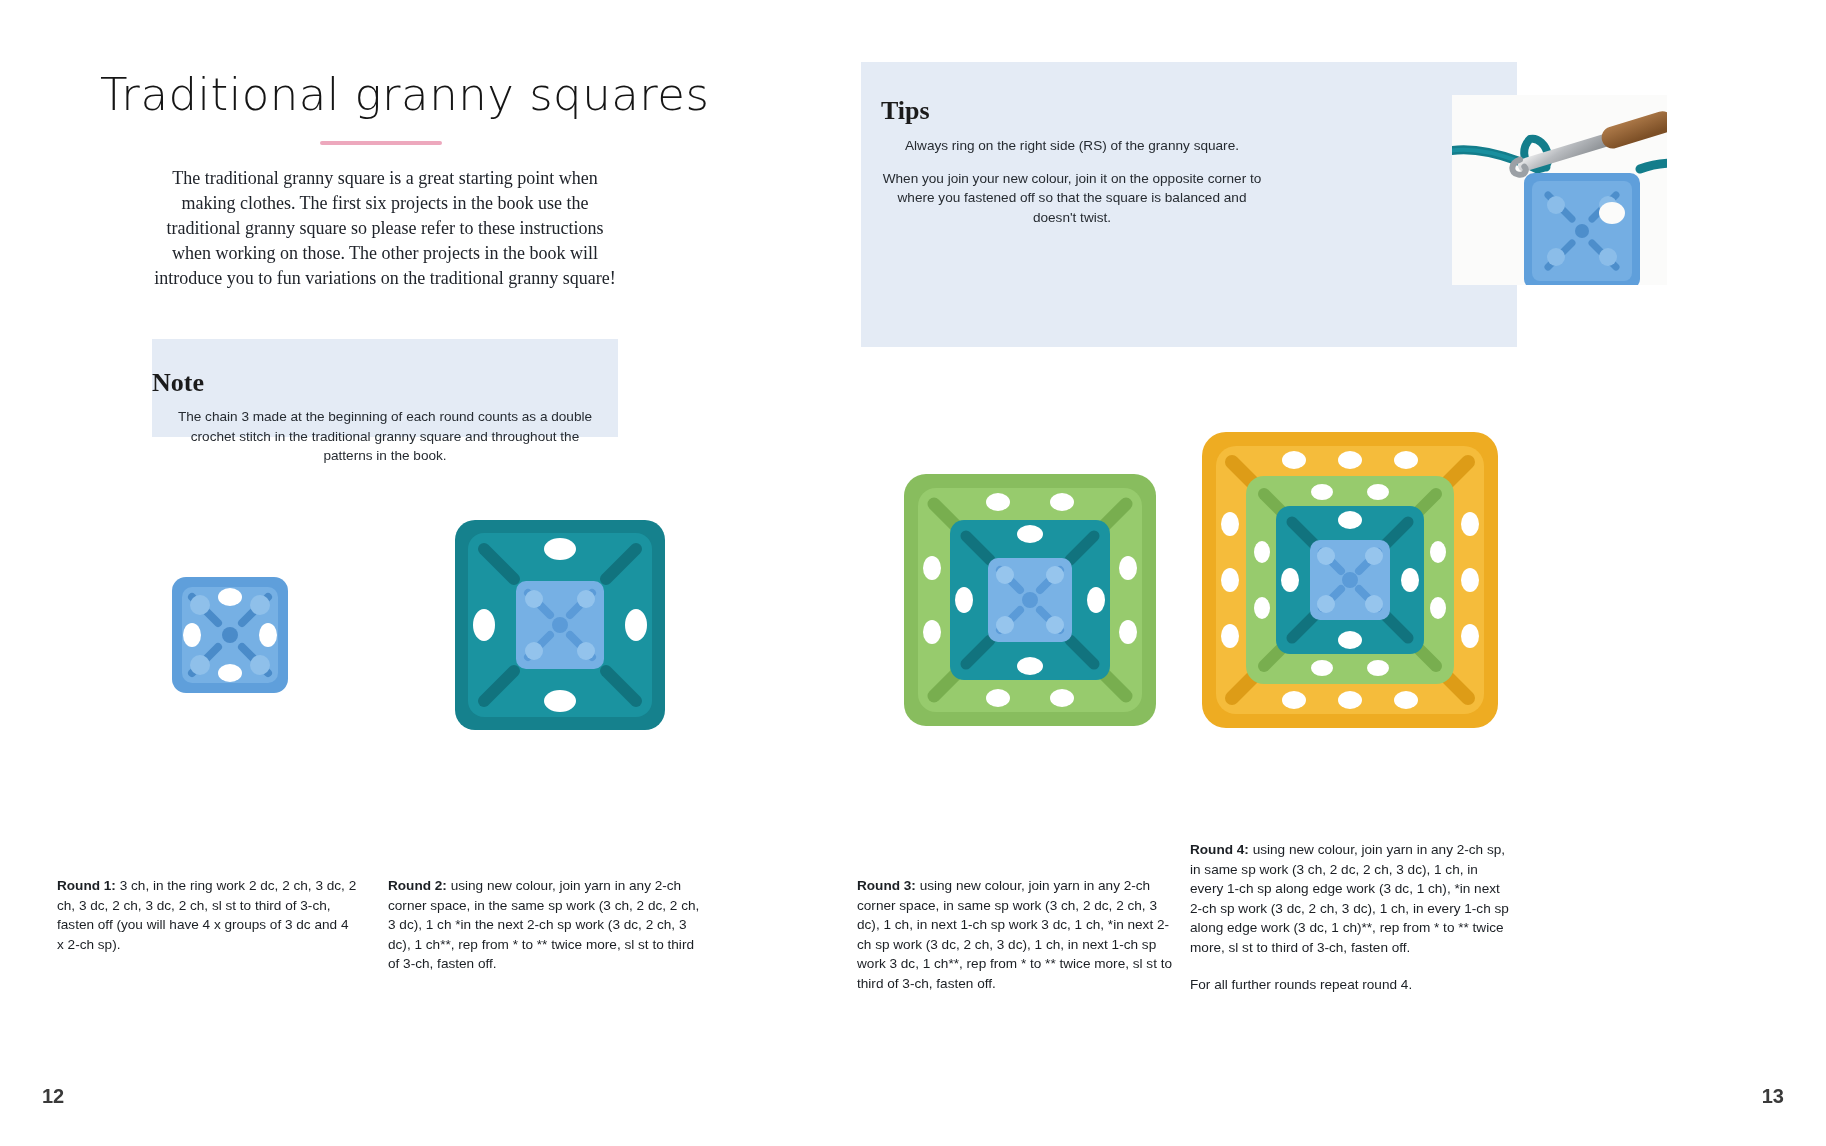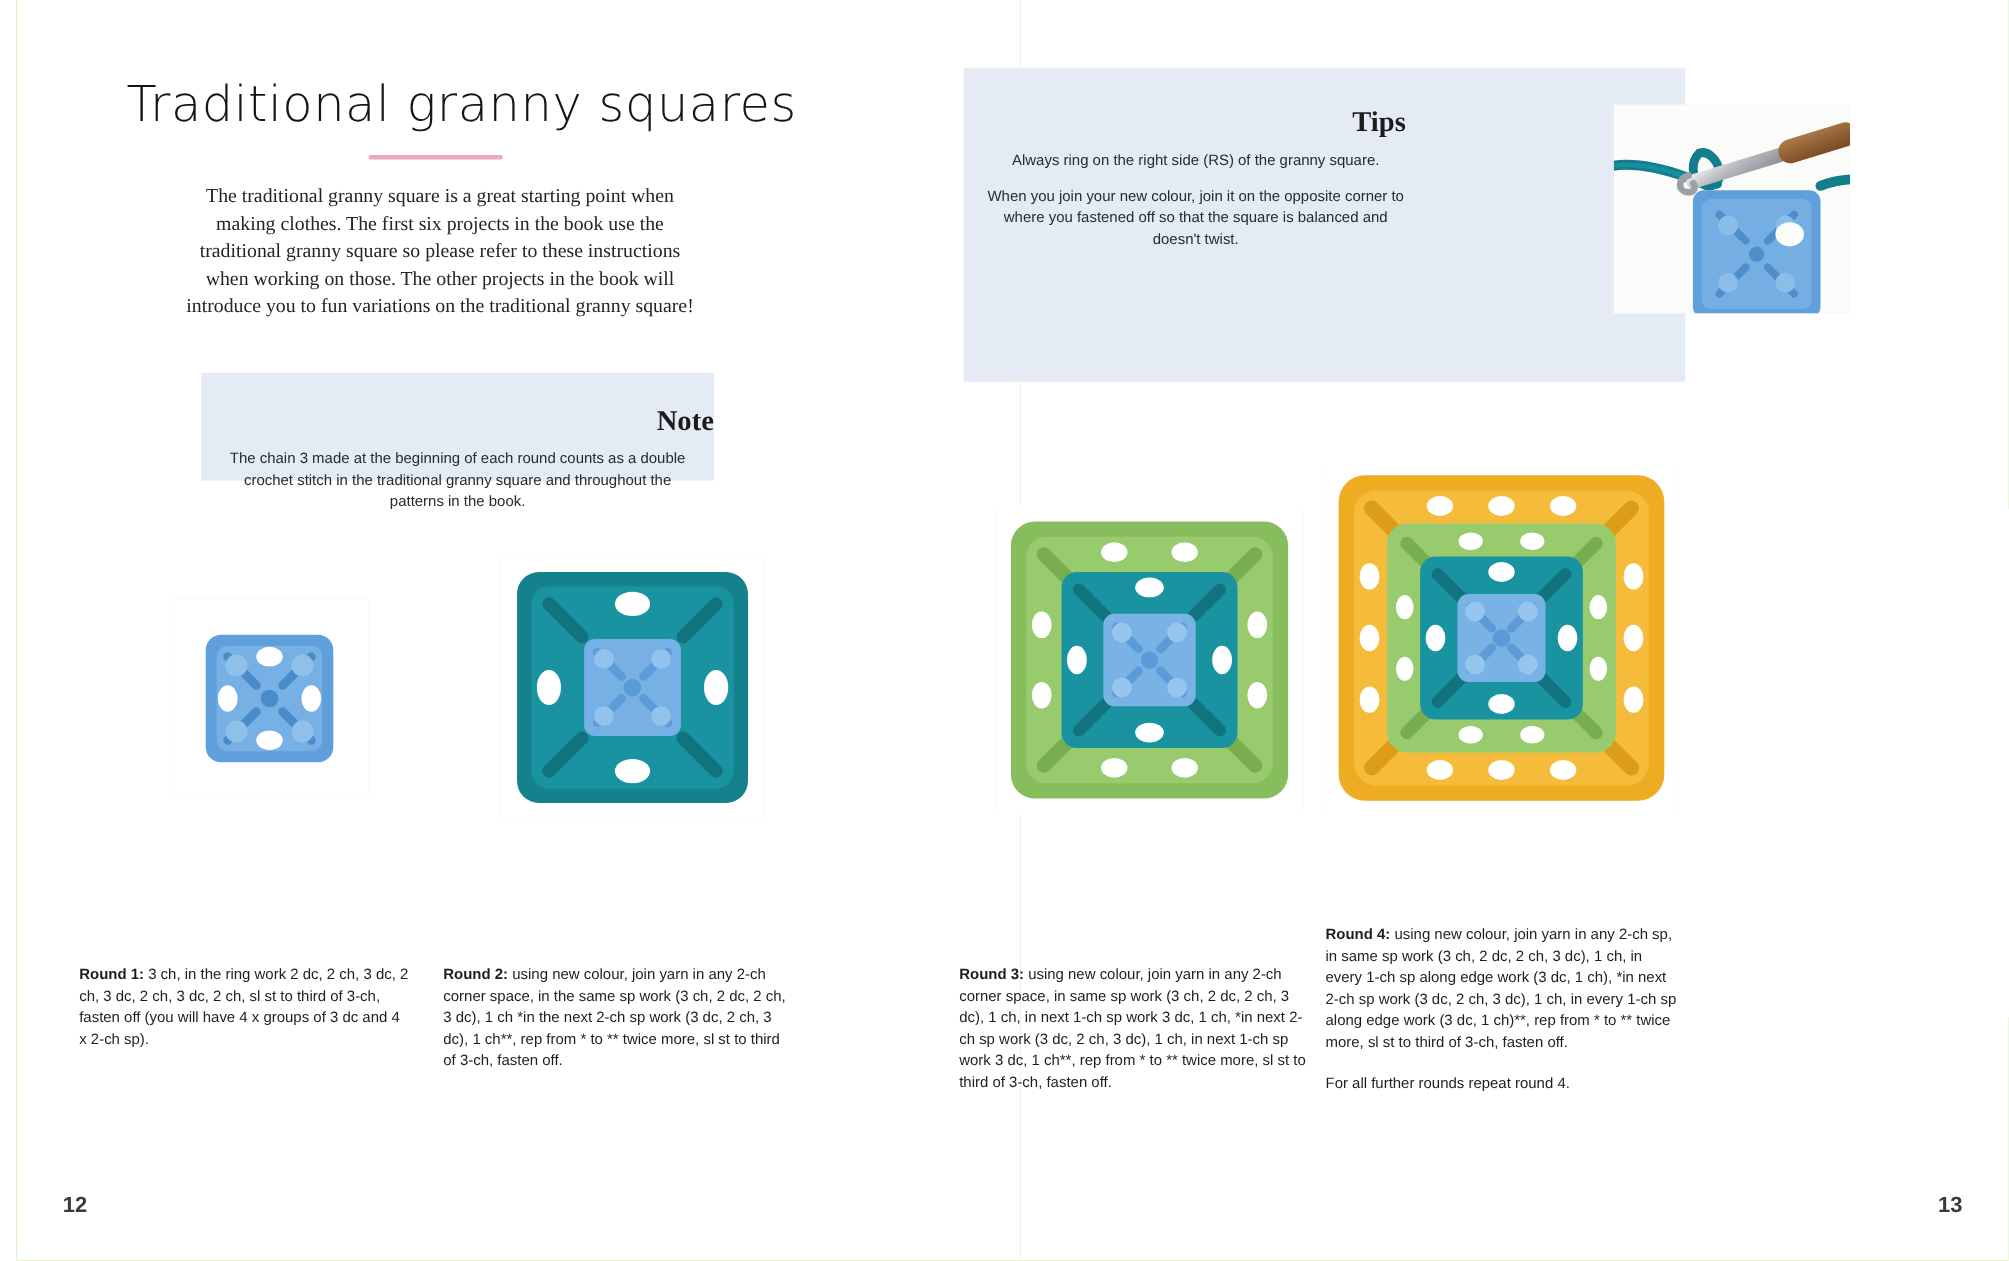--- a/index.html
+++ b/index.html
@@ -10,21 +10,21 @@
   body {
     width: 1826px;
     height: 1146px;
     position: relative;
     font-family: "Liberation Sans", sans-serif;
     color: #1c1c1c;
     overflow: hidden;
   }
 
   
-  .spread { position: absolute; inset: 0; background: #84cc16; margin-left: 15px; }
+  .spread { position: absolute; inset: 0; background: #fdba74; }
   .page { position: absolute; top: 0; height: 1146px; background: #ffffff; }
   .page-left  { left: 0;    width: 913px; }
   .page-right { left: 913px; width: 913px; }
 
   
   .title {
     position: absolute;
     left: 100px;
     top: 68px;
     width: 700px;
@@ -59,36 +59,36 @@
 
   
   .callout {
     position: absolute;
     background: #e4ebf5;
   }
   .callout-title {
     font-family: "Liberation Serif", serif;
     font-weight: 700;
     font-size: 26px;
-    text-align: right;
+    text-align: left;
     color: #1b1b1b;
     margin: 0;
   }
   .callout-body {
     font-family: "Liberation Sans", sans-serif;
     font-size: 13.6px;
     line-height: 19.5px;
     text-align: center;
     color: #262b31;
     margin: 0;
   }
   .callout-body + .callout-body { margin-top: 13px; }
 
   #note-box {
-    left: 168px;
+    left: 152px;
     top: 339px;
     width: 466px;
     height: 98px;
   }
   #note-box .callout-title { padding-top: 29px; }
   #note-box .callout-body { padding: 9px 18px 0 18px; }
 
   #tips-box {
     left: 861px;
     top: 62px;

